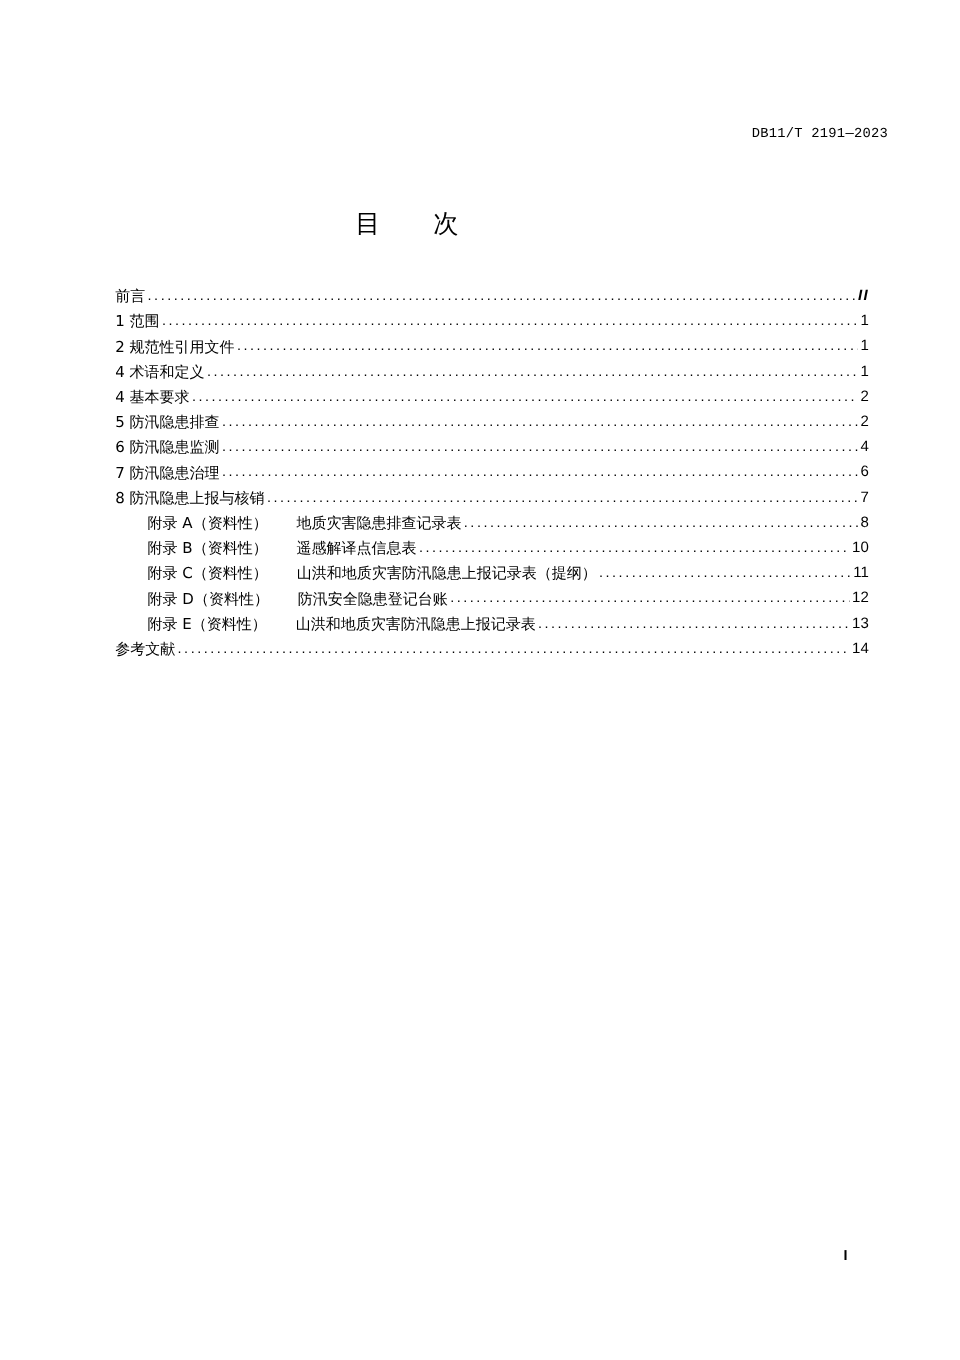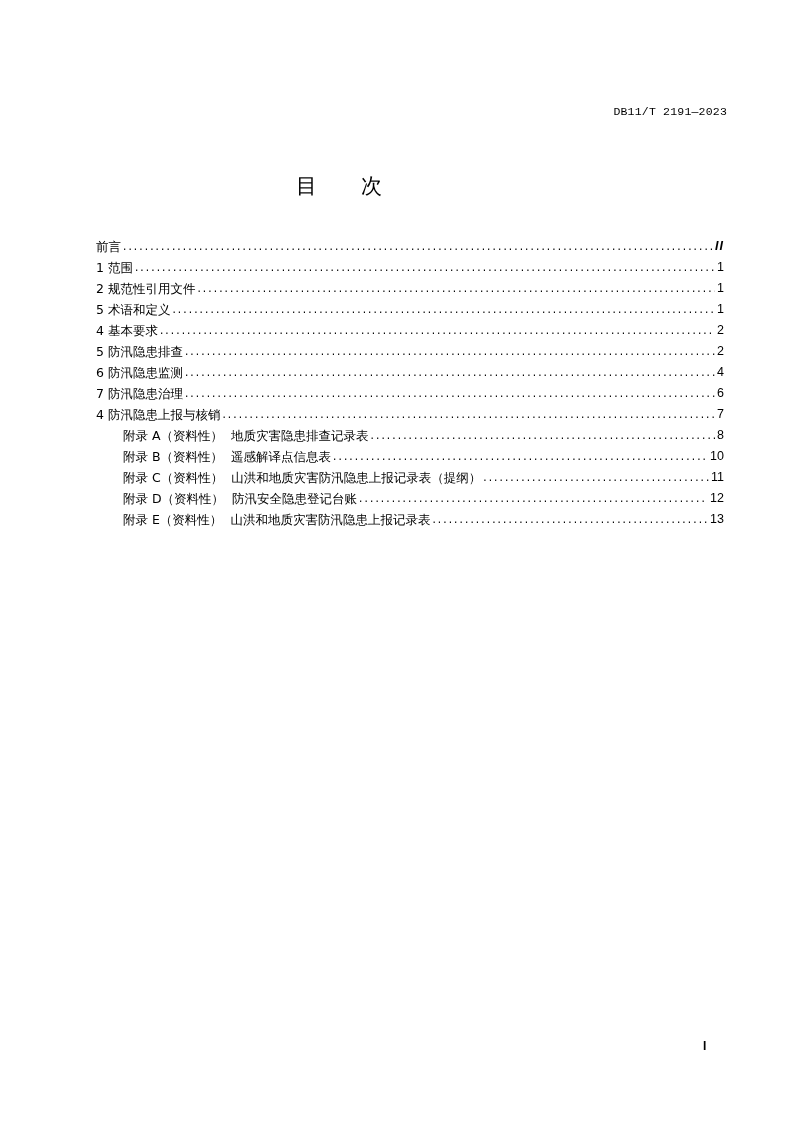--- a/index.html
+++ b/index.html
@@ -1,27 +1,27 @@
 <!DOCTYPE html>
 <html><head>
   <meta charset="utf-8">
   <style>
     html, body { margin: 0; padding: 0; background: #ffffff; }
     body { width: 800px; height: 1133px; position: relative; overflow: hidden;
            font-family: "DejaVu Sans", "Liberation Sans", sans-serif; color: #000; }
-    .doc-id { position: absolute; top: 105px; right: 73px; font-family: "Liberation Mono", "DejaVu Sans Mono", monospace;
+    .doc-id { position: absolute; top: 105px; right: 60px; font-family: "Liberation Mono", "DejaVu Sans Mono", monospace;
               font-size: 11.5px; letter-spacing: 0.2px; }
     .title { position: absolute; top: 172px; left: 0; width: 678px; text-align: center; font-size: 21px;
              letter-spacing: 0; }
     .title span { display: inline-block; }
     .title .gap { width: 44px; }
     .toc { position: absolute; top: 236px; left: 96px; width: 628px; list-style: none; margin: 0; padding: 0; }
     .toc li { display: flex; align-items: center; height: 21px; line-height: 21px; font-size: 12.5px; }
     .toc .label { white-space: nowrap; flex: 0 0 auto; }
-    .toc .label .app-tag { margin-right: 8px; padding-left: 27px; }
+    .toc .label .app-tag { margin-right: 24px; padding-left: 27px; }
     .toc .dots { flex: 1 1 auto; overflow: hidden; white-space: nowrap; margin: 0 2px 0 2px;
                  font-family: "Liberation Sans", sans-serif; font-size: 12px; letter-spacing: 2.1px; }
     .toc .dots::before { content: "........................................................................................................................................................................................"; }
     .toc .page { flex: 0 0 auto; font-family: "Liberation Sans", sans-serif; font-size: 12.5px; }
     .toc .page.roman { font-weight: bold; letter-spacing: 1px; font-style: italic; }
     .folio { position: absolute; top: 1039px; left: 703px; font-family: "Liberation Sans", sans-serif;
              font-weight: bold; font-size: 12px; }
   </style>
 </head>
 <body>
@@ -42,21 +42,21 @@
     <span class="label">1 范围</span>
     <span class="dots"></span>
     <span class="page">1</span>
   </li>
   <li>
     <span class="label">2 规范性引用文件</span>
     <span class="dots"></span>
     <span class="page">1</span>
   </li>
   <li>
-    <span class="label">5 术语和定义</span>
+    <span class="label">4 术语和定义</span>
     <span class="dots"></span>
     <span class="page">1</span>
   </li>
   <li>
     <span class="label">4 基本要求</span>
     <span class="dots"></span>
     <span class="page">2</span>
   </li>
   <li>
     <span class="label">5 防汛隐患排查</span>
@@ -67,21 +67,21 @@
     <span class="label">6 防汛隐患监测</span>
     <span class="dots"></span>
     <span class="page">4</span>
   </li>
   <li>
     <span class="label">7 防汛隐患治理</span>
     <span class="dots"></span>
     <span class="page">6</span>
   </li>
   <li>
-    <span class="label">4 防汛隐患上报与核销</span>
+    <span class="label">8 防汛隐患上报与核销</span>
     <span class="dots"></span>
     <span class="page">7</span>
   </li>
   <li>
     <span class="label"><span class="app-tag">附录 A（资料性）</span><span>地质灾害隐患排查记录表</span></span>
     <span class="dots"></span>
     <span class="page">8</span>
   </li>
   <li>
     <span class="label"><span class="app-tag">附录 B（资料性）</span><span>遥感解译点信息表</span></span>
@@ -96,15 +96,20 @@
   <li>
     <span class="label"><span class="app-tag">附录 D（资料性）</span><span>防汛安全隐患登记台账</span></span>
     <span class="dots"></span>
     <span class="page">12</span>
   </li>
   <li>
     <span class="label"><span class="app-tag">附录 E（资料性）</span><span>山洪和地质灾害防汛隐患上报记录表</span></span>
     <span class="dots"></span>
     <span class="page">13</span>
   </li>
+  <li>
+    <span class="label">参考文献</span>
+    <span class="dots"></span>
+    <span class="page">14</span>
+  </li>
 </ul>
 
 <div class="folio">I</div>
 
 </body></html>

